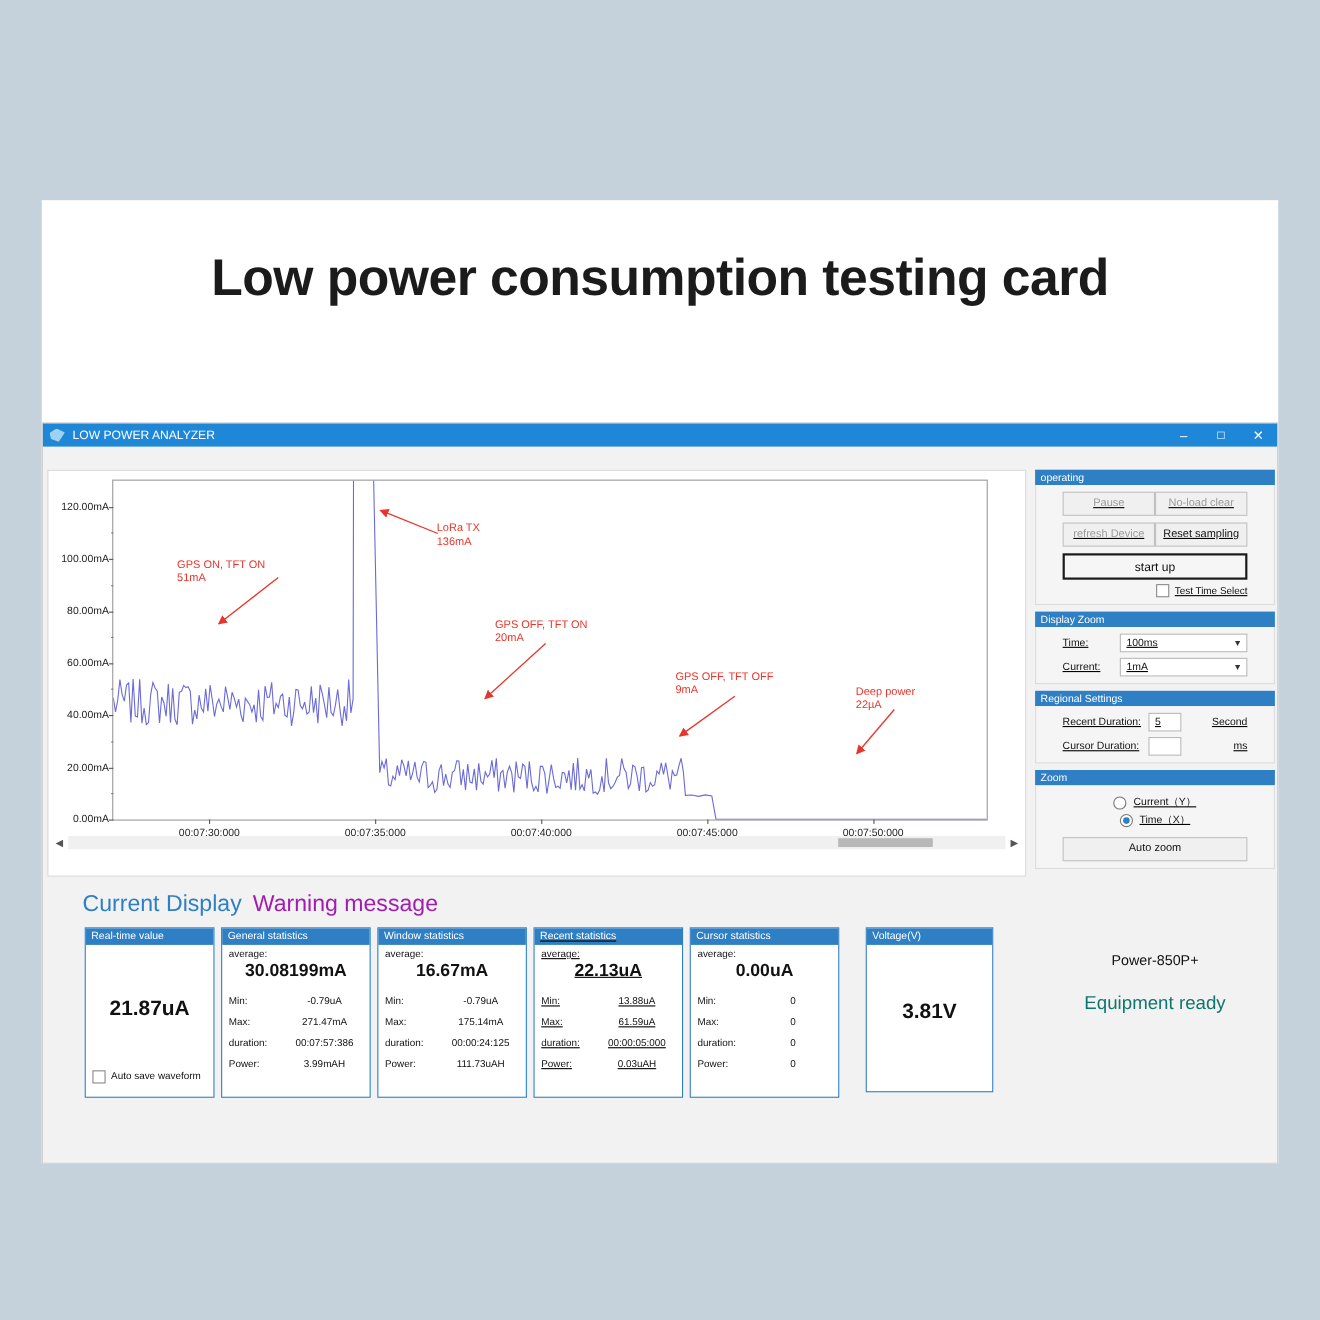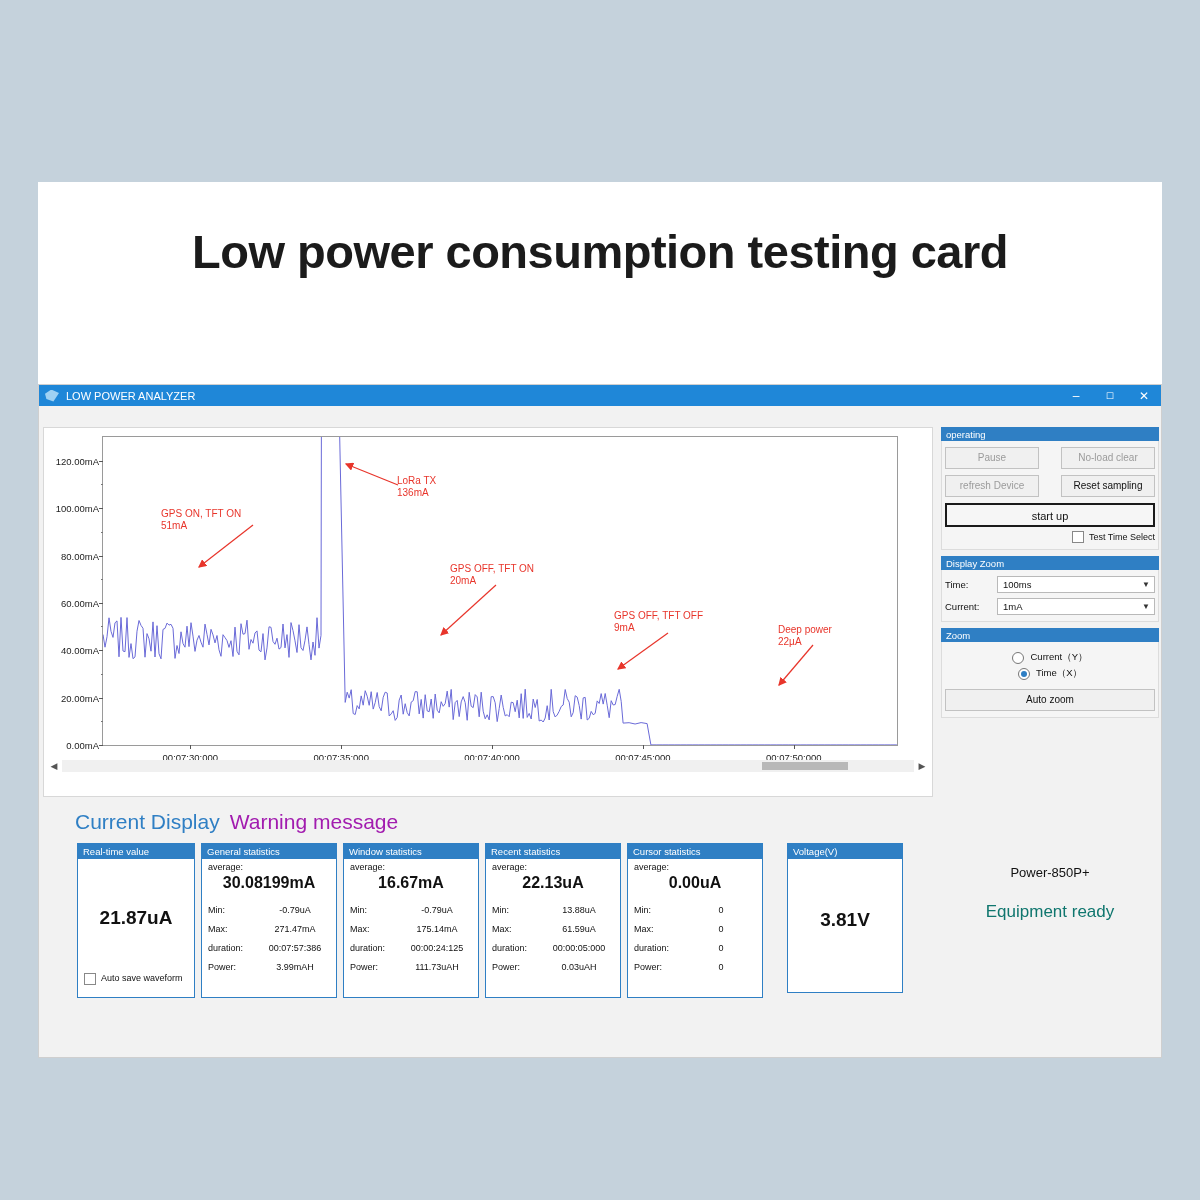--- a/index.html
+++ b/index.html
@@ -128,21 +128,22 @@
 
   
   .right{position:absolute;left:902px;top:2px;width:218px;}
   .grp{margin-bottom:6px;}
   .grp .gh{
     background:#2f7fc4;color:#fff;font-size:9.5px;height:14px;
     display:flex;align-items:center;padding-left:5px;
   }
   .grp .gb{
     background:#f5f5f5;border:1px solid #dcdcdc;border-top:0;box-sizing:border-box;
-    padding:6px 3px;
+    padding:6px 24px;
+    text-decoration:underline;
   }
   .btn{
     display:inline-block;box-sizing:border-box;
     background:#f0f0f0;border:1px solid #c2c2c2;
     font-size:10px;color:#9b9b9b;text-align:center;
     height:22px;line-height:20px;
   }
   .btn.on{color:#111;}
   .btn.wide{width:100%;height:24px;line-height:22px;font-size:11px;color:#111;
     border:2px solid #1a1a1a;background:#f6f6f6;}
@@ -336,21 +337,21 @@
           <div class="row">
               <span class="k">duration:</span>
               <span class="v">00:00:24:125</span>
             </div>
           <div class="row">
               <span class="k">Power:</span>
               <span class="v">111.73uAH</span>
             </div>
         </div>
 
-        <div class="card" style="left:408px;width:136px;height:155px;">
+        <div class="card" style="left:408px;width:136px;height:155px;text-decoration:underline;">
           <div class="hd">Recent statistics</div>
           <div class="avg">average:</div>
           <div class="big" style="margin:2px 0 8px 0;font-size:16px;">22.13uA</div>
           <div class="row">
               <span class="k">Min:</span>
               <span class="v">13.88uA</span>
             </div>
           <div class="row">
               <span class="k">Max:</span>
               <span class="v">61.59uA</span>
@@ -427,20 +428,35 @@
             <div class="inline">
               <span class="lbl">Current:</span>
               <span class="sel">
                 <span>1mA</span>
                 <span class="car">▼</span>
               </span>
             </div>
           </div>
         </div>
 
+        <div class="grp">
+          <div class="gh">Regional Settings</div>
+          <div class="gb">
+            <div class="inline" style="margin-top:0;">
+              <span class="lbl" style="width:78px;">Recent Duration:</span>
+              <span class="inp">5</span>
+              <span class="unit">Second</span>
+            </div>
+            <div class="inline">
+              <span class="lbl" style="width:78px;">Cursor Duration:</span>
+              <span class="inp"></span>
+              <span class="unit">ms</span>
+            </div>
+          </div>
+        </div>
 
         <div class="grp">
           <div class="gh">Zoom</div>
           <div class="gb">
             <div class="radline">
               <span class="radio"></span>
               <span>Current（Y）</span>
             </div>
             <div class="radline">
               <span class="radio sel2"></span>

